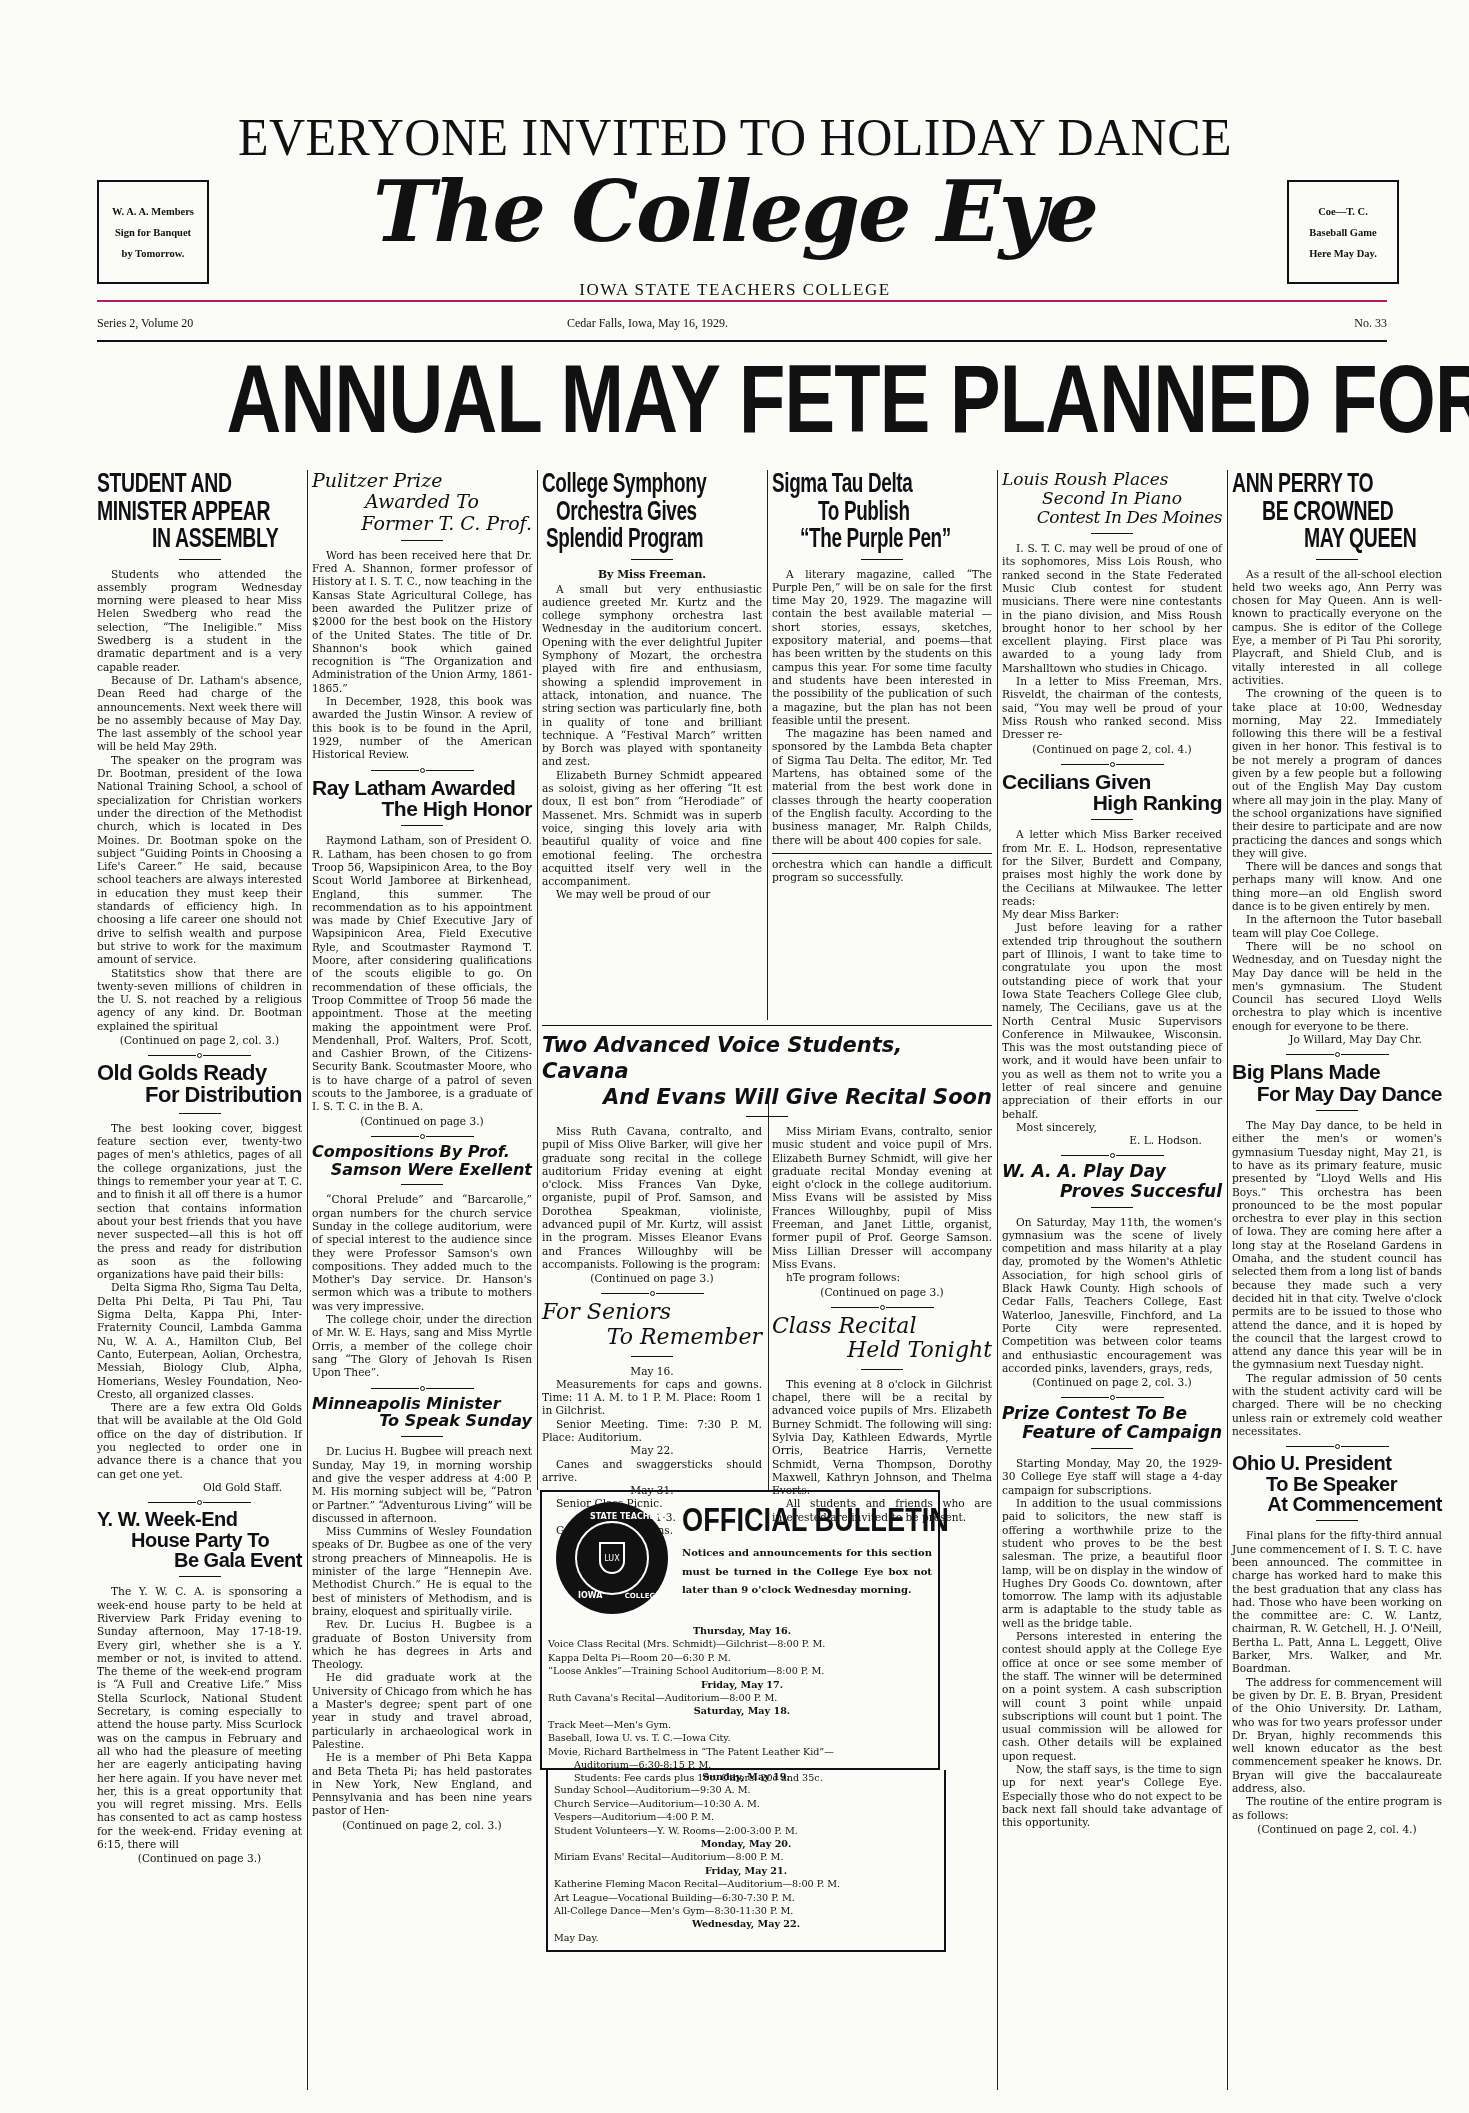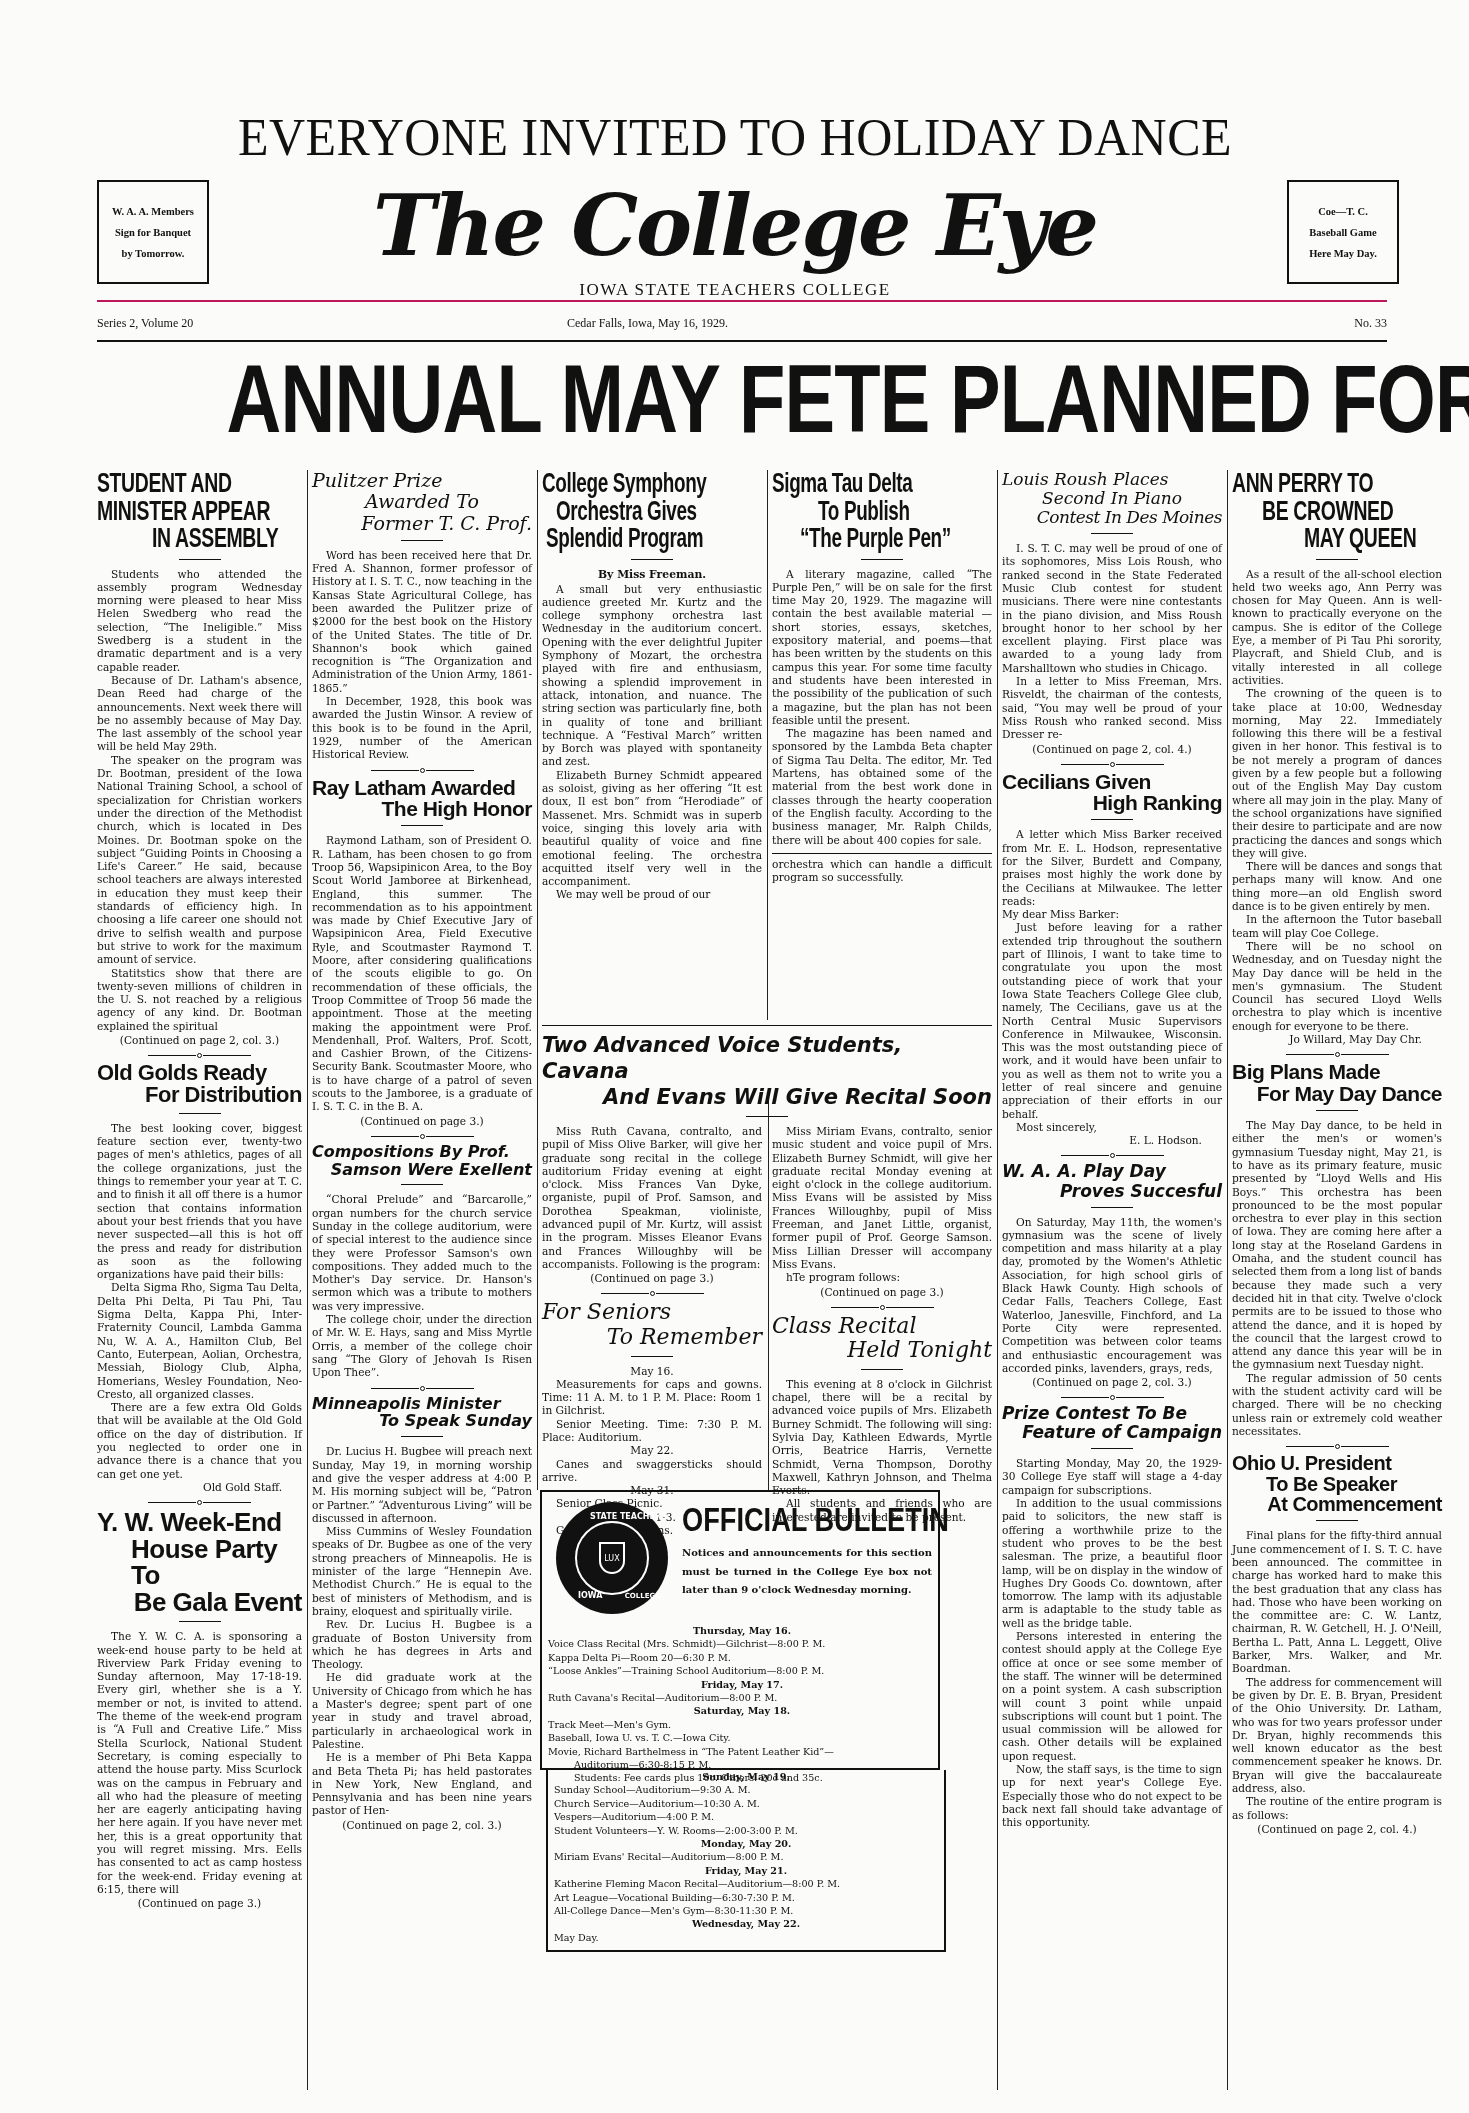--- a/index.html
+++ b/index.html
@@ -9,21 +9,21 @@
 
   .banner { position: absolute; top: 108px; left: 0; width: 1310px; text-align: center;
     font-family: "Liberation Serif", serif; font-size: 50px; letter-spacing: 0.5px; font-weight: normal; transform: scaleY(1.05); }
 
   .ear { position: absolute; top: 180px; width: 112px; height: 104px; border: 2px solid #111;
     font-family: "Liberation Serif", serif; font-size: 10.5px; font-weight: bold; text-align: center;
     display: flex; flex-direction: column; justify-content: center; line-height: 21px; }
   .ear.left { left: 17px; }
   .ear.right { left: 1207px; text-align: center; }
 
-  .masthead { position: absolute; top: 178px; left: 250px; width: 810px; text-align: center;
+  .masthead { position: absolute; top: 164px; left: 250px; width: 810px; text-align: center;
     font-family: "DejaVu Serif", serif; font-size: 84px; font-weight: bold; font-style: italic; letter-spacing: -2px; line-height: 96px; }
   .subtitle { position: absolute; top: 280px; left: 300px; width: 710px; text-align: center;
     font-family: "Liberation Serif", serif; font-size: 17px; letter-spacing: 1.5px; }
 
   .dateline { position: absolute; top: 300px; left: 17px; width: 1290px; height: 42px;
     border-top: 2px solid #be185d; border-bottom: 2px solid #111; font-family: "Liberation Serif", serif; font-size: 12px; }
   .dateline span { position: absolute; top: 14px; }
   .dl-left { left: 0; } .dl-center { left: 470px; } .dl-right { right: 0; }
 
   .headline { position: absolute; top: 344px; left: 10px; width: 1300px; text-align: center;
@@ -134,21 +134,21 @@
         <p>The best looking cover, biggest feature section ever, twenty-two pages of men's athletics, pages of all the college organizations, just the things to remember your year at T. C. and to finish it all off there is a humor section that contains information about your best friends that you have never suspected—all this is hot off the press and ready for distribution as soon as the following organizations have paid their bills:</p>
         <p>Delta Sigma Rho, Sigma Tau Delta, Delta Phi Delta, Pi Tau Phi, Tau Sigma Delta, Kappa Phi, Inter-Fraternity Council, Lambda Gamma Nu, W. A. A., Hamilton Club, Bel Canto, Euterpean, Aolian, Orchestra, Messiah, Biology Club, Alpha, Homerians, Wesley Foundation, Neo-Cresto, all organized classes.</p>
         <p>There are a few extra Old Golds that will be available at the Old Gold office on the day of distribution. If you neglected to order one in advance there is a chance that you can get one yet.</p>
       </div>
       <div class="body sig">Old Gold Staff.</div>
     </article>
     <div class="sep">
         <span></span>
       </div>
     <article>
-      <div class="hd-sans" style="font-size:26px;">
+      <div class="hd-sans" style="font-size:20px;">
         <div class="l">Y. W. Week-End</div>
         <div class="l" style="padding-left:34px">House Party To</div>
         <div class="r">Be Gala Event</div>
       </div>
       <div class="short-rule"></div>
       <div class="body">
         <p>The Y. W. C. A. is sponsoring a week-end house party to be held at Riverview Park Friday evening to Sunday afternoon, May 17-18-19. Every girl, whether she is a Y. member or not, is invited to attend. The theme of the week-end program is “A Full and Creative Life.” Miss Stella Scurlock, National Student Secretary, is coming especially to attend the house party. Miss Scurlock was on the campus in February and all who had the pleasure of meeting her are eagerly anticipating having her here again. If you have never met her, this is a great opportunity that you will regret missing. Mrs. Eells has consented to act as camp hostess for the week-end. Friday evening at 6:15, there will</p>
       </div>
       <div class="cont">(Continued on page 3.)</div>
     </article>

